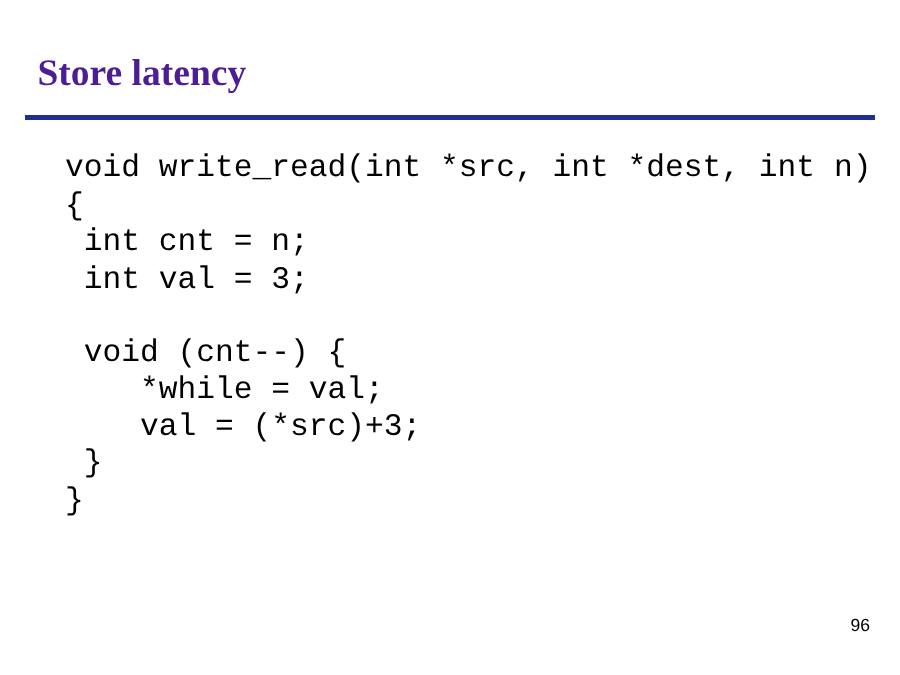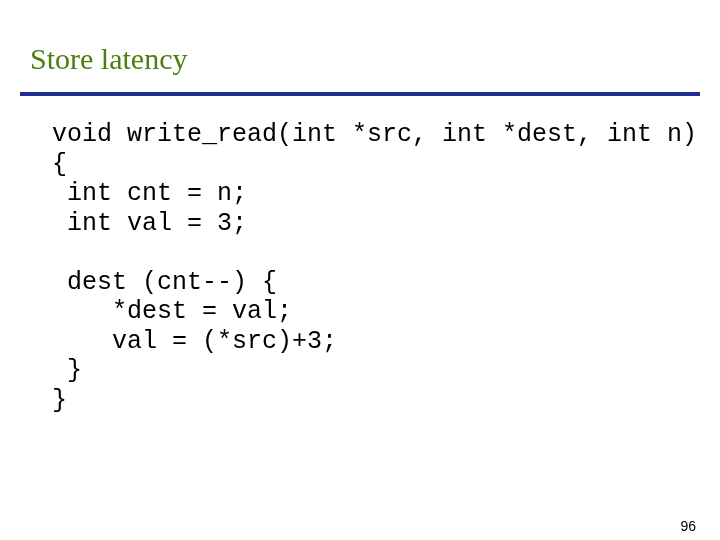--- a/index.html
+++ b/index.html
@@ -17,22 +17,22 @@
     width: 720px;
     height: 540px;
     box-sizing: border-box;
   }
   .title {
     position: absolute;
     left: 30px;
     top: 42px;
     font-family: "Comic Sans MS", "Chalkboard SE", "Segoe Script", Georgia, serif;
     font-size: 30px;
-    font-weight: normal;
-    color: #4d7c0f;
+    font-weight: bold;
+    color: #4c1d95;
   }
   .rule {
     position: absolute;
     left: 20px;
     right: 20px;
     top: 92px;
     height: 0;
     border-top: 4px solid #1f2f8f;
   }
   .code {
@@ -41,41 +41,41 @@
     top: 120px;
     font-family: "Courier New", Courier, monospace;
     font-size: 25px;
     line-height: 1.18;
     white-space: pre;
     color: #000000;
   }
   .pagenum {
     position: absolute;
     right: 24px;
-    bottom: 6px;
+    bottom: 32px;
     font-family: Arial, Helvetica, sans-serif;
     font-size: 14px;
     color: #000000;
   }
 </style>
 </head>
 <body>
 
 <div class="slide">
 
   <div class="title">Store latency</div>
 
   <div class="rule"></div>
 
   <div class="code"><span>void write_read(int *src, int *dest, int n)</span>
 <span>{</span>
 <span> int cnt = n;</span>
 <span> int val = 3;</span>
 <span></span>
-<span> dest (cnt--) {</span>
-<span>    *dest = val;</span>
+<span> void (cnt--) {</span>
+<span>    *while = val;</span>
 <span>    val = (*src)+3;</span>
 <span> }</span>
 <span>}</span></div>
 
   <div class="pagenum">96</div>
 
 </div>
 
 </body></html>

